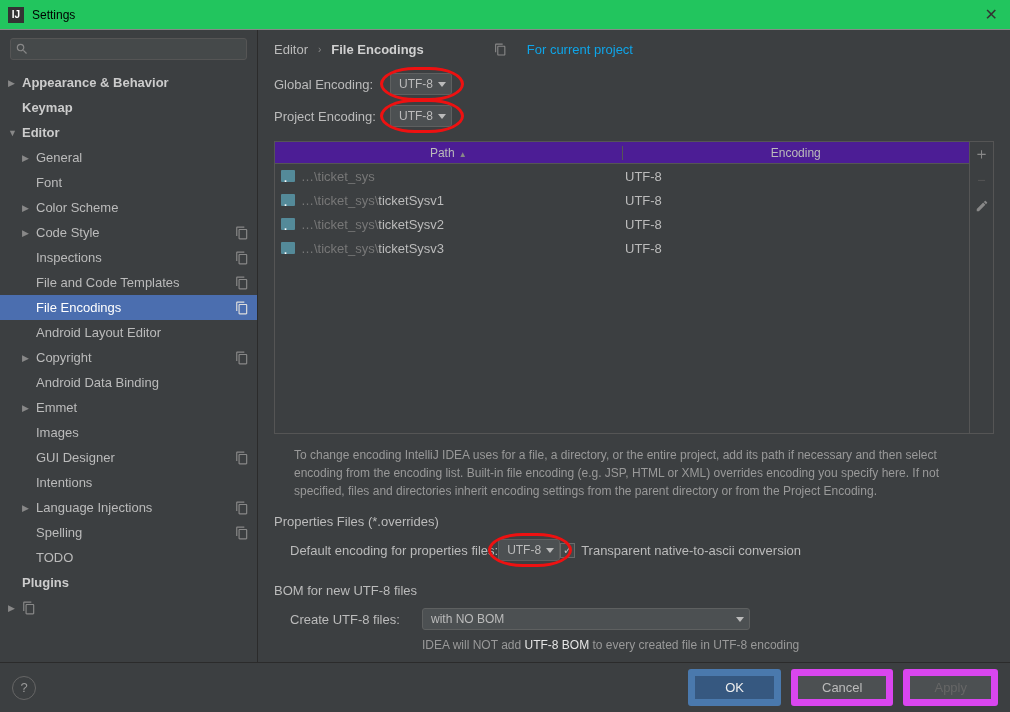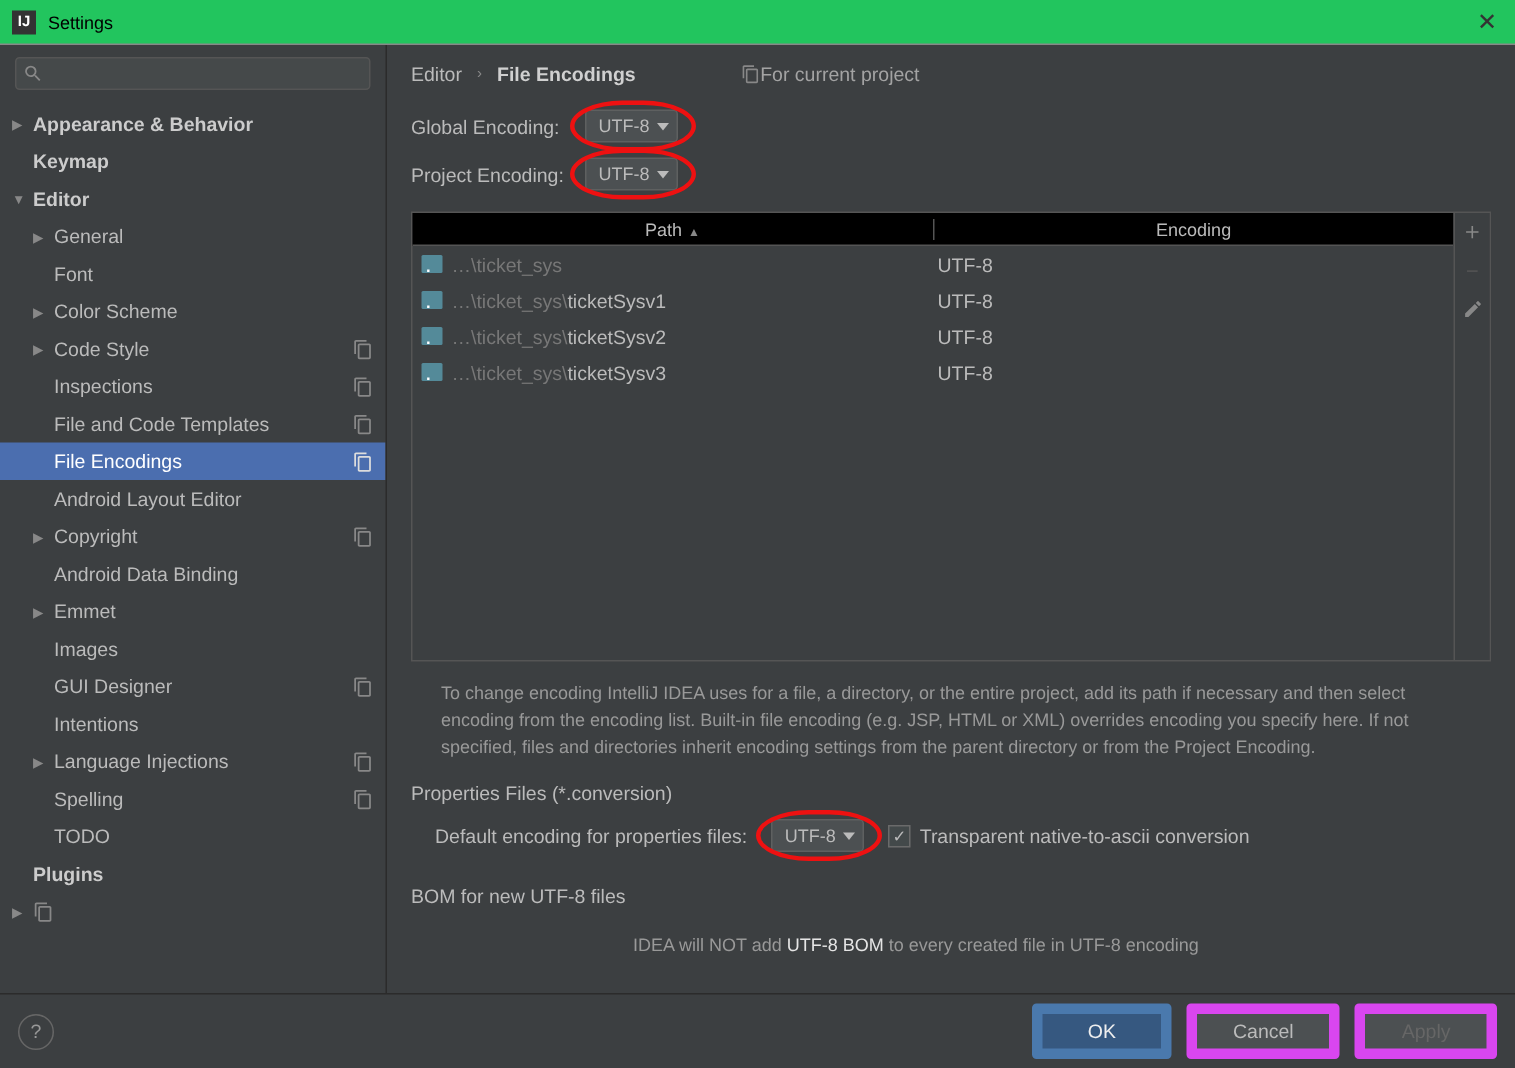--- a/index.html
+++ b/index.html
@@ -22,31 +22,31 @@
     .tree-item .label { flex: 1; }
     .tree-item .copy-ic { width: 14px; height: 14px; fill: #888; }
     .tree-item.selected .copy-ic { fill: #ddd; }
     .tree-item.bold .label { font-weight: 600; color: #ccc; }
     .ind-1 { padding-left: 22px; }
     .content { flex: 1; background: #3c3f41; display: flex; flex-direction: column; padding: 12px 16px 10px 16px; overflow: hidden; }
     .breadcrumb { display: flex; align-items: center; gap: 10px; margin-bottom: 16px; }
     .breadcrumb .crumb { color: #bbb; }
     .breadcrumb .sep { color: #888; font-size: 10px; }
     .breadcrumb .crumb.active { font-weight: 600; color: #d0d0d0; }
-    .breadcrumb .current-proj { display: flex; align-items: center; gap: 0; color: #a3a3a3; margin-left: 60px; }
+    .breadcrumb .current-proj { display: flex; align-items: center; gap: 20px; color: #0ea5e9; margin-left: 60px; }
     .setting-row { display: flex; align-items: center; margin-bottom: 10px; gap: 8px; }
     .setting-label { min-width: 108px; color: #bbb; }
     .dropdown { background: #4c5052; border: 1px solid #5e6060; border-radius: 3px; padding: 1px 18px 1px 8px; color: #bbb; position: relative; cursor: pointer; font-size: 12px; display: inline-flex; align-items: center; height: 22px; }
     .dropdown .dd-arrow { position: absolute; right: 5px; top: 8px; border-left: 4px solid transparent; border-right: 4px solid transparent; border-top: 5px solid #bbb; }
     .dropdown.wide { width: 328px; }
     .circled { position: relative; }
     .circled::after { content: ""; position: absolute; border: 3px solid #e11; border-radius: 50% / 60%; left: -10px; right: -12px; top: -6px; bottom: -6px; pointer-events: none; }
     .table-wrap { border: 1px solid #555; margin-top: 4px; display: flex; height: 300px; }
     .table-main { flex: 1; display: flex; flex-direction: column; }
-    .table-head { display: flex; background: #000000; border-bottom: 1px solid #555; height: 22px; align-items: center; }
+    .table-head { display: flex; background: #4c1d95; border-bottom: 1px solid #555; height: 22px; align-items: center; }
     .th { text-align: center; color: #bbb; font-size: 12px; }
     .th.path { flex: 1; border-right: 1px solid #555; position: relative; }
     .th.enc { flex: 1; }
     .sort-ic { font-size: 8px; margin-left: 4px; color: #888; }
     .table-body { flex: 1; overflow-y: auto; }
     .tr { display: flex; padding: 3px 6px; align-items: center; min-height: 24px; }
     .td.path { flex: 1; display: flex; align-items: center; gap: 6px; }
     .td.enc { flex: 1; padding-left: 6px; }
     .folder-ic { width: 14px; height: 12px; background: #548a99; border-radius: 1px; display: inline-block; flex-shrink: 0; position: relative; }
     .folder-ic::after { content: "."; color: #fff; position: absolute; left: 3px; bottom: -2px; font-size: 11px; font-weight: bold; }
@@ -60,21 +60,21 @@
     .checkbox .chk { color: #bbb; font-size: 11px; }
     .bom-row { display: flex; align-items: center; gap: 12px; margin-left: 16px; }
     .bom-note { margin-left: 148px; margin-top: 8px; font-size: 12px; color: #999; }
     .bom-note .link { color: #e5e5e5; }
     .footer { height: 50px; border-top: 1px solid #2b2b2b; display: flex; align-items: center; padding: 0 12px; background: #3c3f41; }
     .help-btn { width: 24px; height: 24px; border-radius: 50%; border: 1px solid #666; display: flex; align-items: center; justify-content: center; color: #999; cursor: pointer; }
     .footer-spacer { flex: 1; }
     .btn { padding: 4px 24px; border-radius: 3px; border: 7px solid #d946ef; background: #4c5052; color: #bbb; cursor: pointer; margin-left: 10px; font-size: 13px; }
     .btn.primary { background: #365880; border-color: #4a79ad; color: #eee; padding: 4px 30px; }
     .btn.disabled { color: #666; }
-    .inner-row { display: flex; align-items: center; gap: 16px; margin-left: 16px; }
+    .inner-row { display: flex; align-items: center; margin-left: 16px; }
     ::-webkit-scrollbar { width: 10px; }
     ::-webkit-scrollbar-track { background: #3c3f41; }
     ::-webkit-scrollbar-thumb { background: #555; border-radius: 5px; }
   </style>
 </head>
 <body>
 
 <div class="title-bar">
   <span class="app-icon">IJ</span>
   <span class="title">Settings</span>
@@ -285,38 +285,45 @@
         <span class="side-btn">
           <svg width="14" height="14" viewBox="0 0 24 24" fill="#888">
               <path d="M3 17.25V21h3.75L17.81 9.94l-3.75-3.75L3 17.25zM20.71 7.04c.39-.39.39-1.02 0-1.41l-2.34-2.34c-.39-.39-1.02-.39-1.41 0l-1.83 1.83 3.75 3.75 1.83-1.83z"></path>
             </svg>
         </span>
       </div>
     </div>
 
     <div class="help-text">To change encoding IntelliJ IDEA uses for a file, a directory, or the entire project, add its path if necessary and then select encoding from the encoding list. Built-in file encoding (e.g. JSP, HTML or XML) overrides encoding you specify here. If not specified, files and directories inherit encoding settings from the parent directory or from the Project Encoding.</div>
 
-    <div class="section-title">Properties Files (*.conversion)</div>
+    <div class="section-title">Properties Files (*.overrides)</div>
     <div class="inner-row">
       <span>Default encoding for properties files:</span>
       <span class="circled">
         <span class="dropdown">
           <span>UTF-8</span>
           <span class="dd-arrow"></span>
         </span>
       </span>
       <span class="checkbox-wrap">
         <span class="checkbox">
             <span class="chk">✓</span>
           </span>
         <span>Transparent native-to-ascii conversion</span>
       </span>
     </div>
 
     <div class="section-title" style="margin-top:22px">BOM for new UTF-8 files</div>
+    <div class="bom-row">
+      <span style="min-width:120px">Create UTF-8 files:</span>
+      <span class="dropdown wide">
+        <span>with NO BOM</span>
+        <span class="dd-arrow"></span>
+      </span>
+    </div>
     <div class="bom-note">
       <span>IDEA will NOT add </span><span class="link">UTF-8 BOM</span><span> to every created file in UTF-8 encoding</span>
     </div>
   </div>
 </div>
 
 <div class="footer">
   <span class="help-btn">?</span>
   <span class="footer-spacer"></span>
   <button class="btn primary">OK</button>

